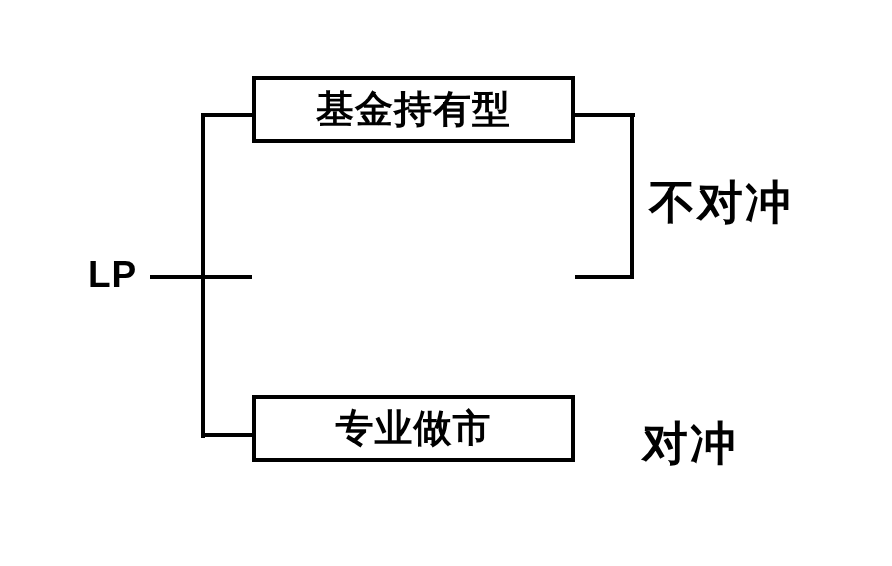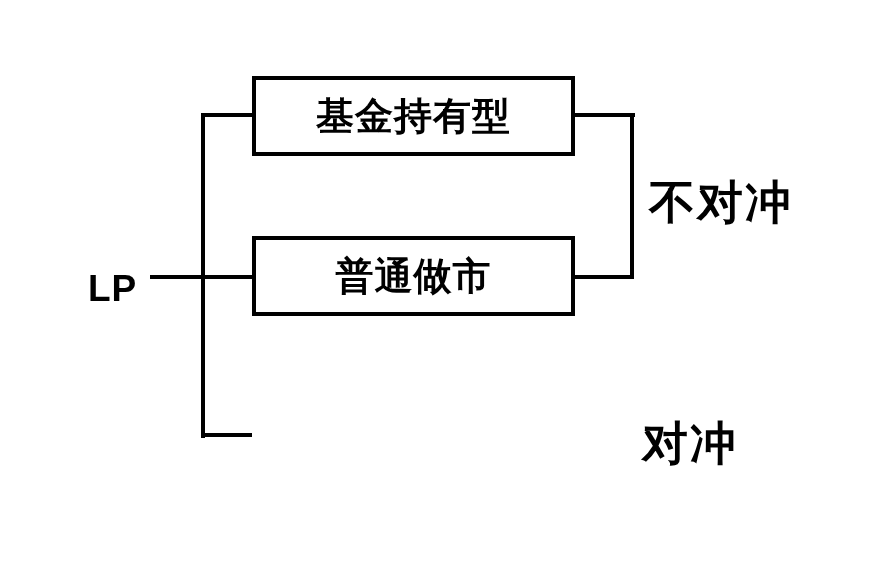--- a/index.html
+++ b/index.html
@@ -14,21 +14,21 @@
     width: 892px;
     height: 566px;
     background: var(--bg-color);
     font-family: "Liberation Sans", "DejaVu Sans", sans-serif;
     overflow: hidden;
   }
   .node {
     position: absolute;
     left: 252px;
     width: 323px;
-    height: 80px;
+    height: 67px;
     border: 4px solid var(--line-color);
     background: var(--bg-color);
     display: flex;
     align-items: center;
     justify-content: center;
     font-size: 38px;
     font-weight: bold;
     color: var(--text-color);
     letter-spacing: 1px;
     white-space: nowrap;
@@ -49,41 +49,41 @@
   .line-right-stub-1 { left: 575px; top: 113px; width: 60px; height: 4px; }
   .line-right-v      { left: 630px; top: 113px; width: 4px;  height: 166px; }
   .line-right-stub-2 { left: 575px; top: 275px; width: 59px; height: 4px; }
   .lbl {
     position: absolute;
     font-weight: bold;
     color: var(--text-color);
     line-height: 1;
     white-space: nowrap;
   }
-  .lbl-root     { left: 88px;  top: 270px; font-size: 37px; letter-spacing: 1px; }
+  .lbl-root     { left: 88px;  top: 256px; font-size: 37px; letter-spacing: 1px; }
   .lbl-no-hedge { left: 649px; top: 179px; font-size: 46px; letter-spacing: 2px; }
   .lbl-hedge    { left: 642px; top: 420px; font-size: 46px; letter-spacing: 2px; }
 </style>
 </head>
 <body>
 
 <div class="canvas">
 
   <div class="lbl lbl-root">LP</div>
 
   <div class="line line-root-h"></div>
   <div class="line line-left-v"></div>
   <div class="line line-left-stub-1"></div>
   <div class="line line-left-stub-3"></div>
 
   <div class="node node-1">
     <span>基金持有型</span>
   </div>
-  <div class="node node-2">
-    <span>普通做市</span>
+  <div class="node node-3">
+    <span>专业做市</span>
   </div>
 
   <div class="line line-right-stub-1"></div>
   <div class="line line-right-v"></div>
   <div class="line line-right-stub-2"></div>
 
   <div class="lbl lbl-no-hedge">不对冲</div>
   <div class="lbl lbl-hedge">对冲</div>
 
 </div>

